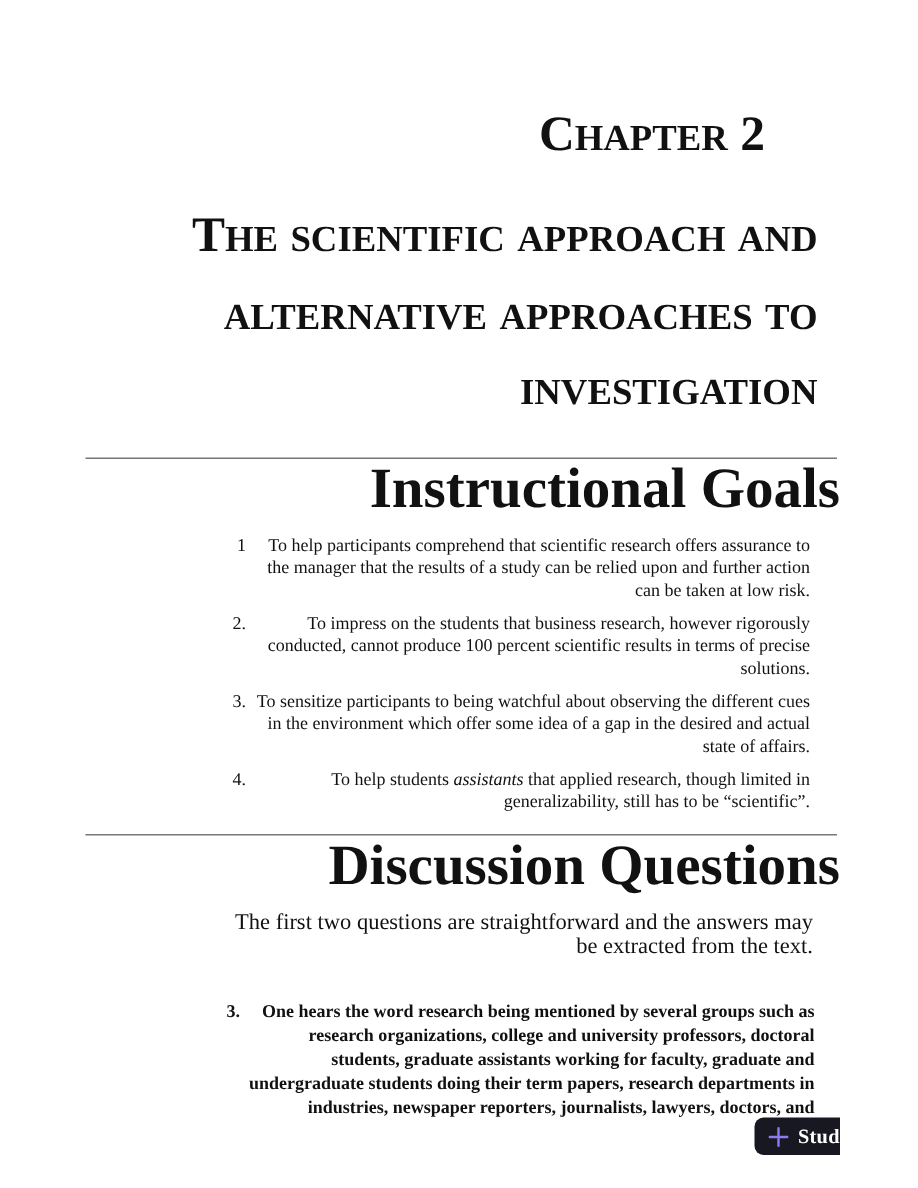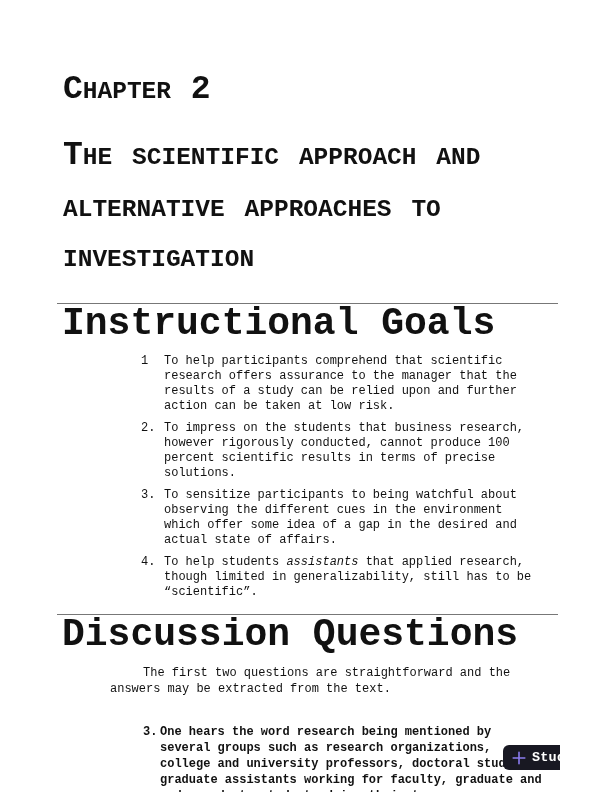--- a/index.html
+++ b/index.html
@@ -1,42 +1,43 @@
 <!DOCTYPE html>
 <html style="--page_bg: #ffffff; --text: #111111; --rule: #777777; --badge_bg: #181822; --accent: #8b7cf0; --brand_text: #ffffff;"><head>
 <meta charset="utf-8">
 <style>
   html,body{margin:0;padding:0;background:#ffffff;}
   .doc{
     position:relative;
     width:560px;height:792px;
     background:var(--page_bg,#ffffff);
     color:var(--text,#111111);
-    font-family:Liberation Mono, monospace;
+    font-family:Liberation Serif, serif;
     overflow:hidden;
+    text-align:right;
   }
   
   .chapter{margin:72px 50px 0 63px;font-weight:700;}
   .title-line{line-height:36px;}
   .title-main{margin-top:20px;line-height:47px;width:482px;}
   .lg{font-size:33px;}
   .sc{font-size:24.5px;}
   
   .rule{height:1px;background:var(--rule,#777777);margin-left:57px;width:501px;}
   .rule1{margin-top:17px;}
   .rule2{margin-top:14px;}
   
   h2.section{font-size:38px;line-height:30px;font-weight:700;margin:5px 0 0 62px;letter-spacing:0;}
   
   .goals{margin:15px 0 0 141px;width:400px;font-size:12px;line-height:15px;}
   .li{display:flex;margin-bottom:7px;}
   .marker{width:23px;flex:none;}
   .litext{width:376px;}
   
-  .intro{margin:15px 0 0 110px;width:432px;font-size:12px;line-height:16px;text-indent:33px;}
+  .intro{margin:15px 0 0 110px;width:432px;font-size:15px;line-height:16px;text-indent:33px;}
   
   .dq{margin:27px 0 0 143px;font-size:12px;line-height:16px;}
   .dq .li{margin-bottom:0;}
   .dq .marker{width:17px;}
   .dq .litext{width:383px;}
   .bold{font-weight:700;}
   
   .badge{
     position:absolute;left:503px;top:745px;
     width:90px;height:25px;border-radius:6px;

